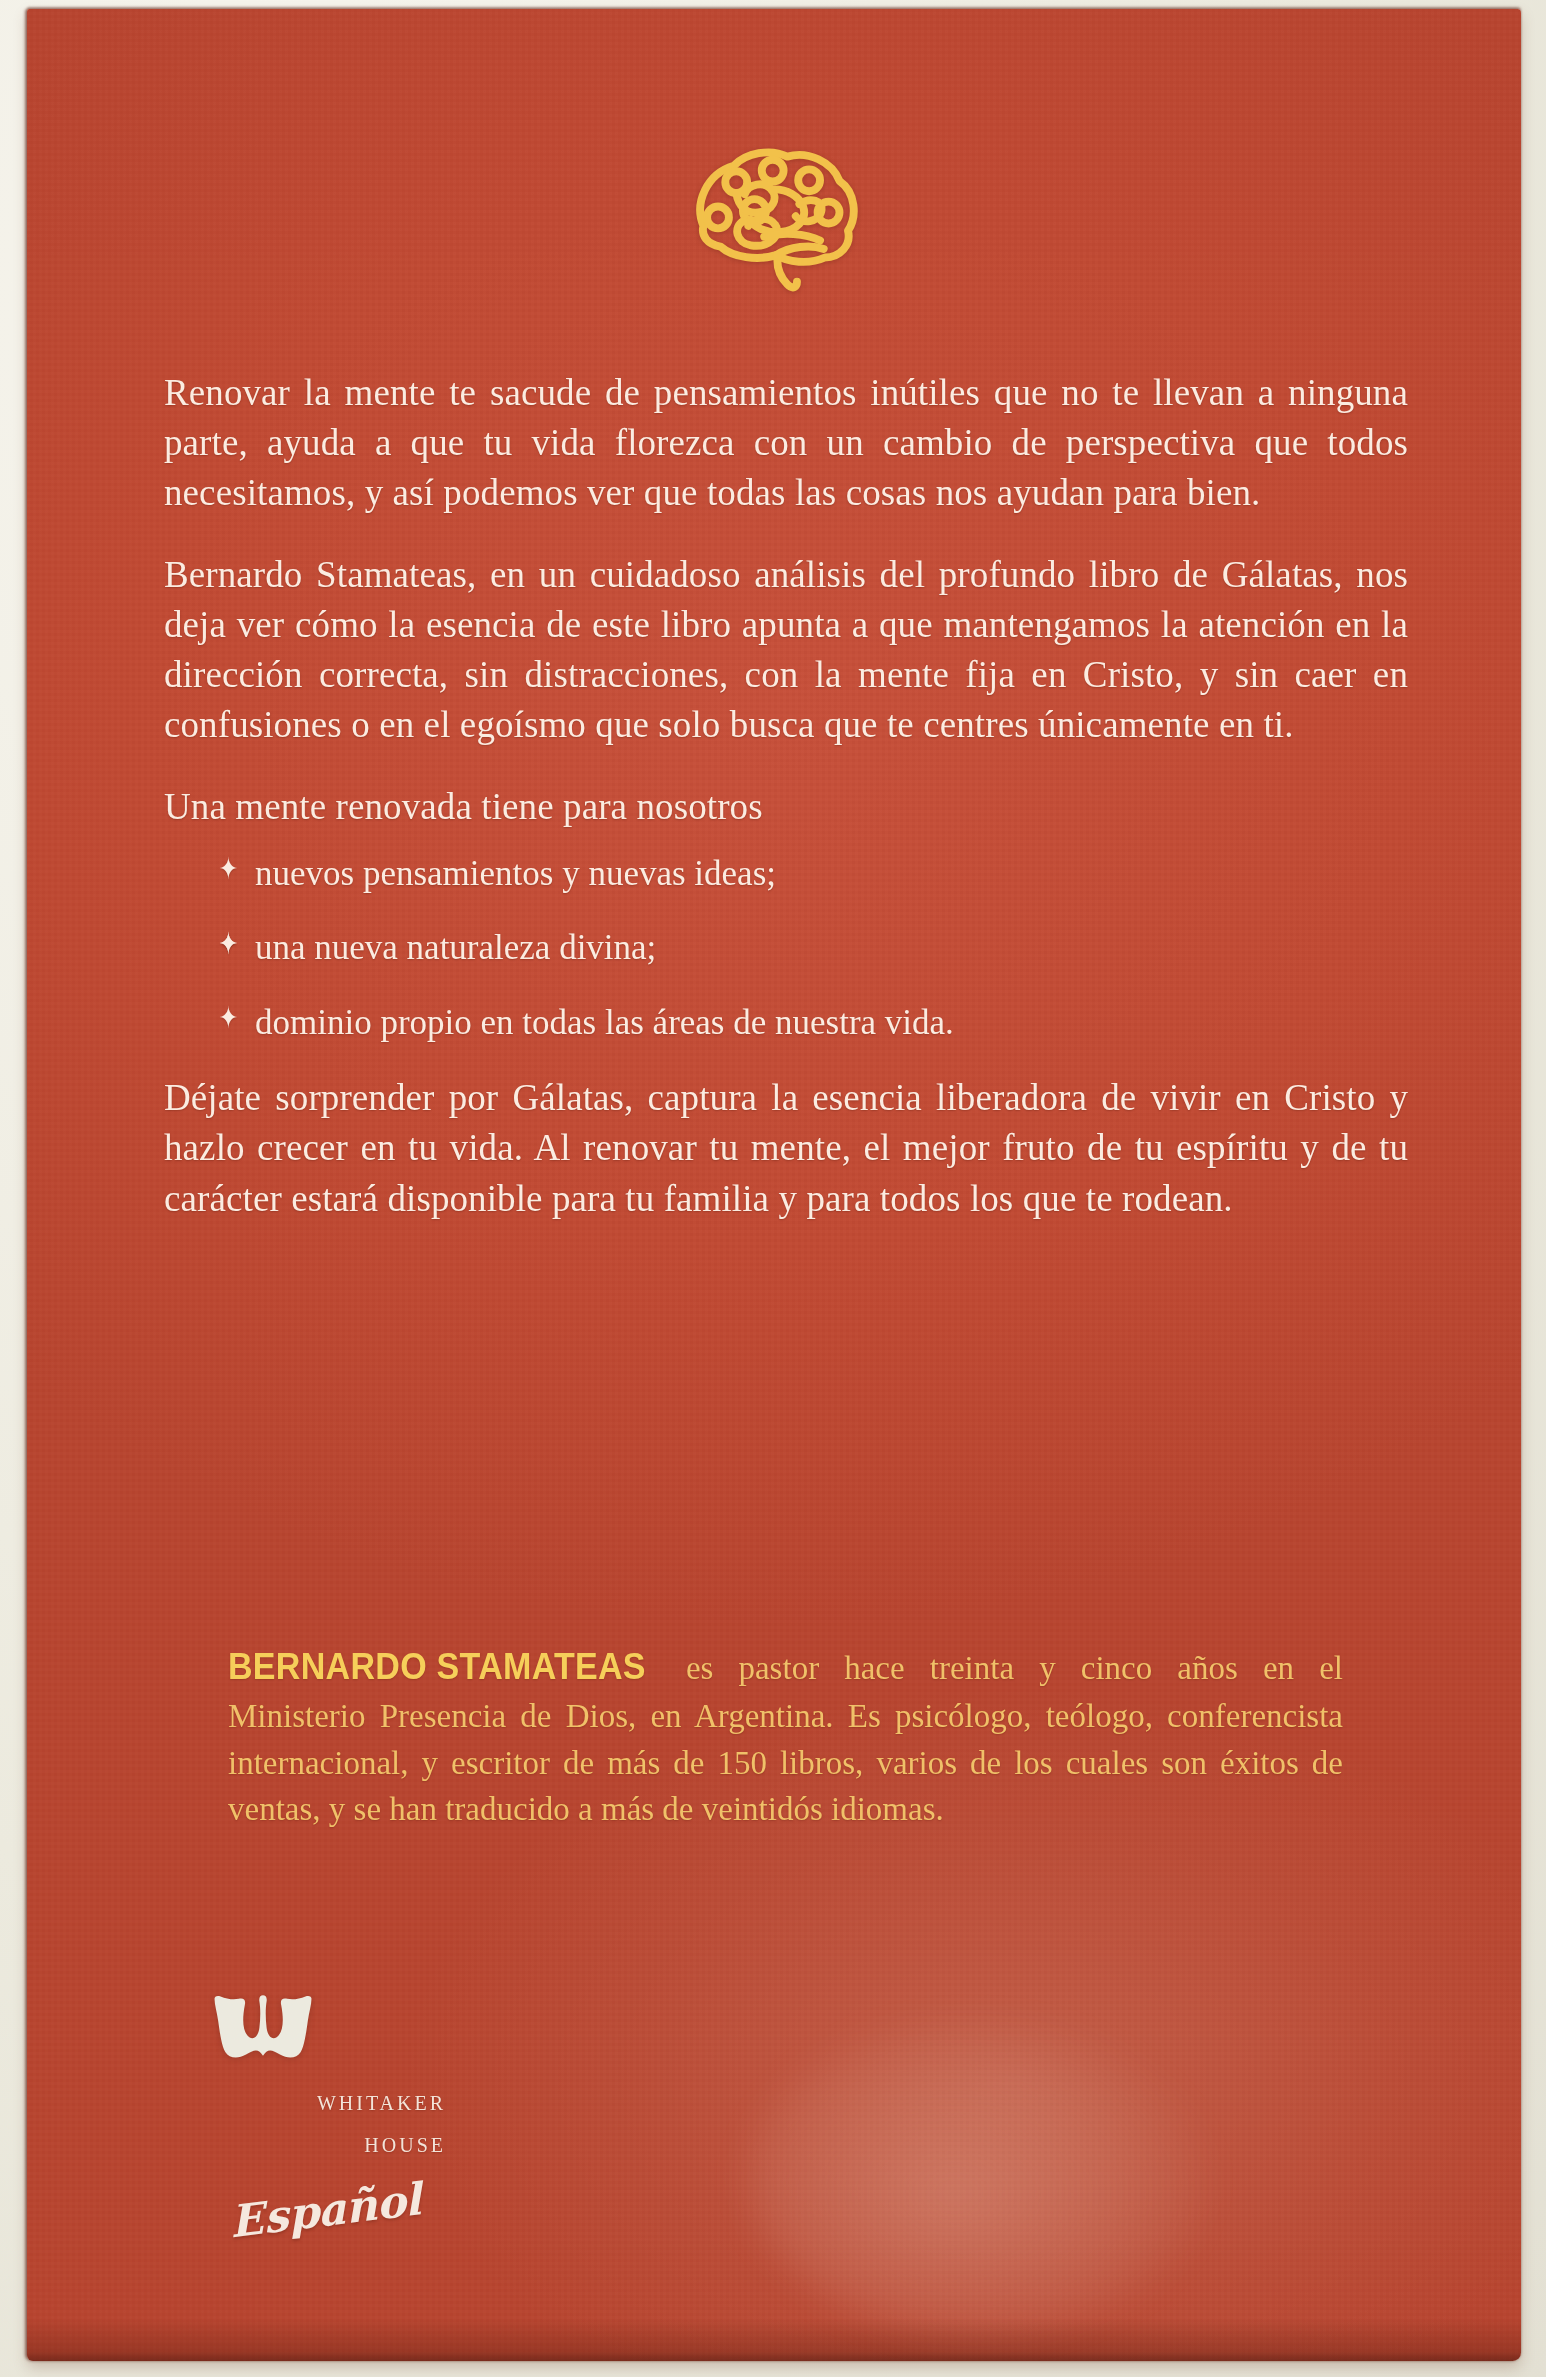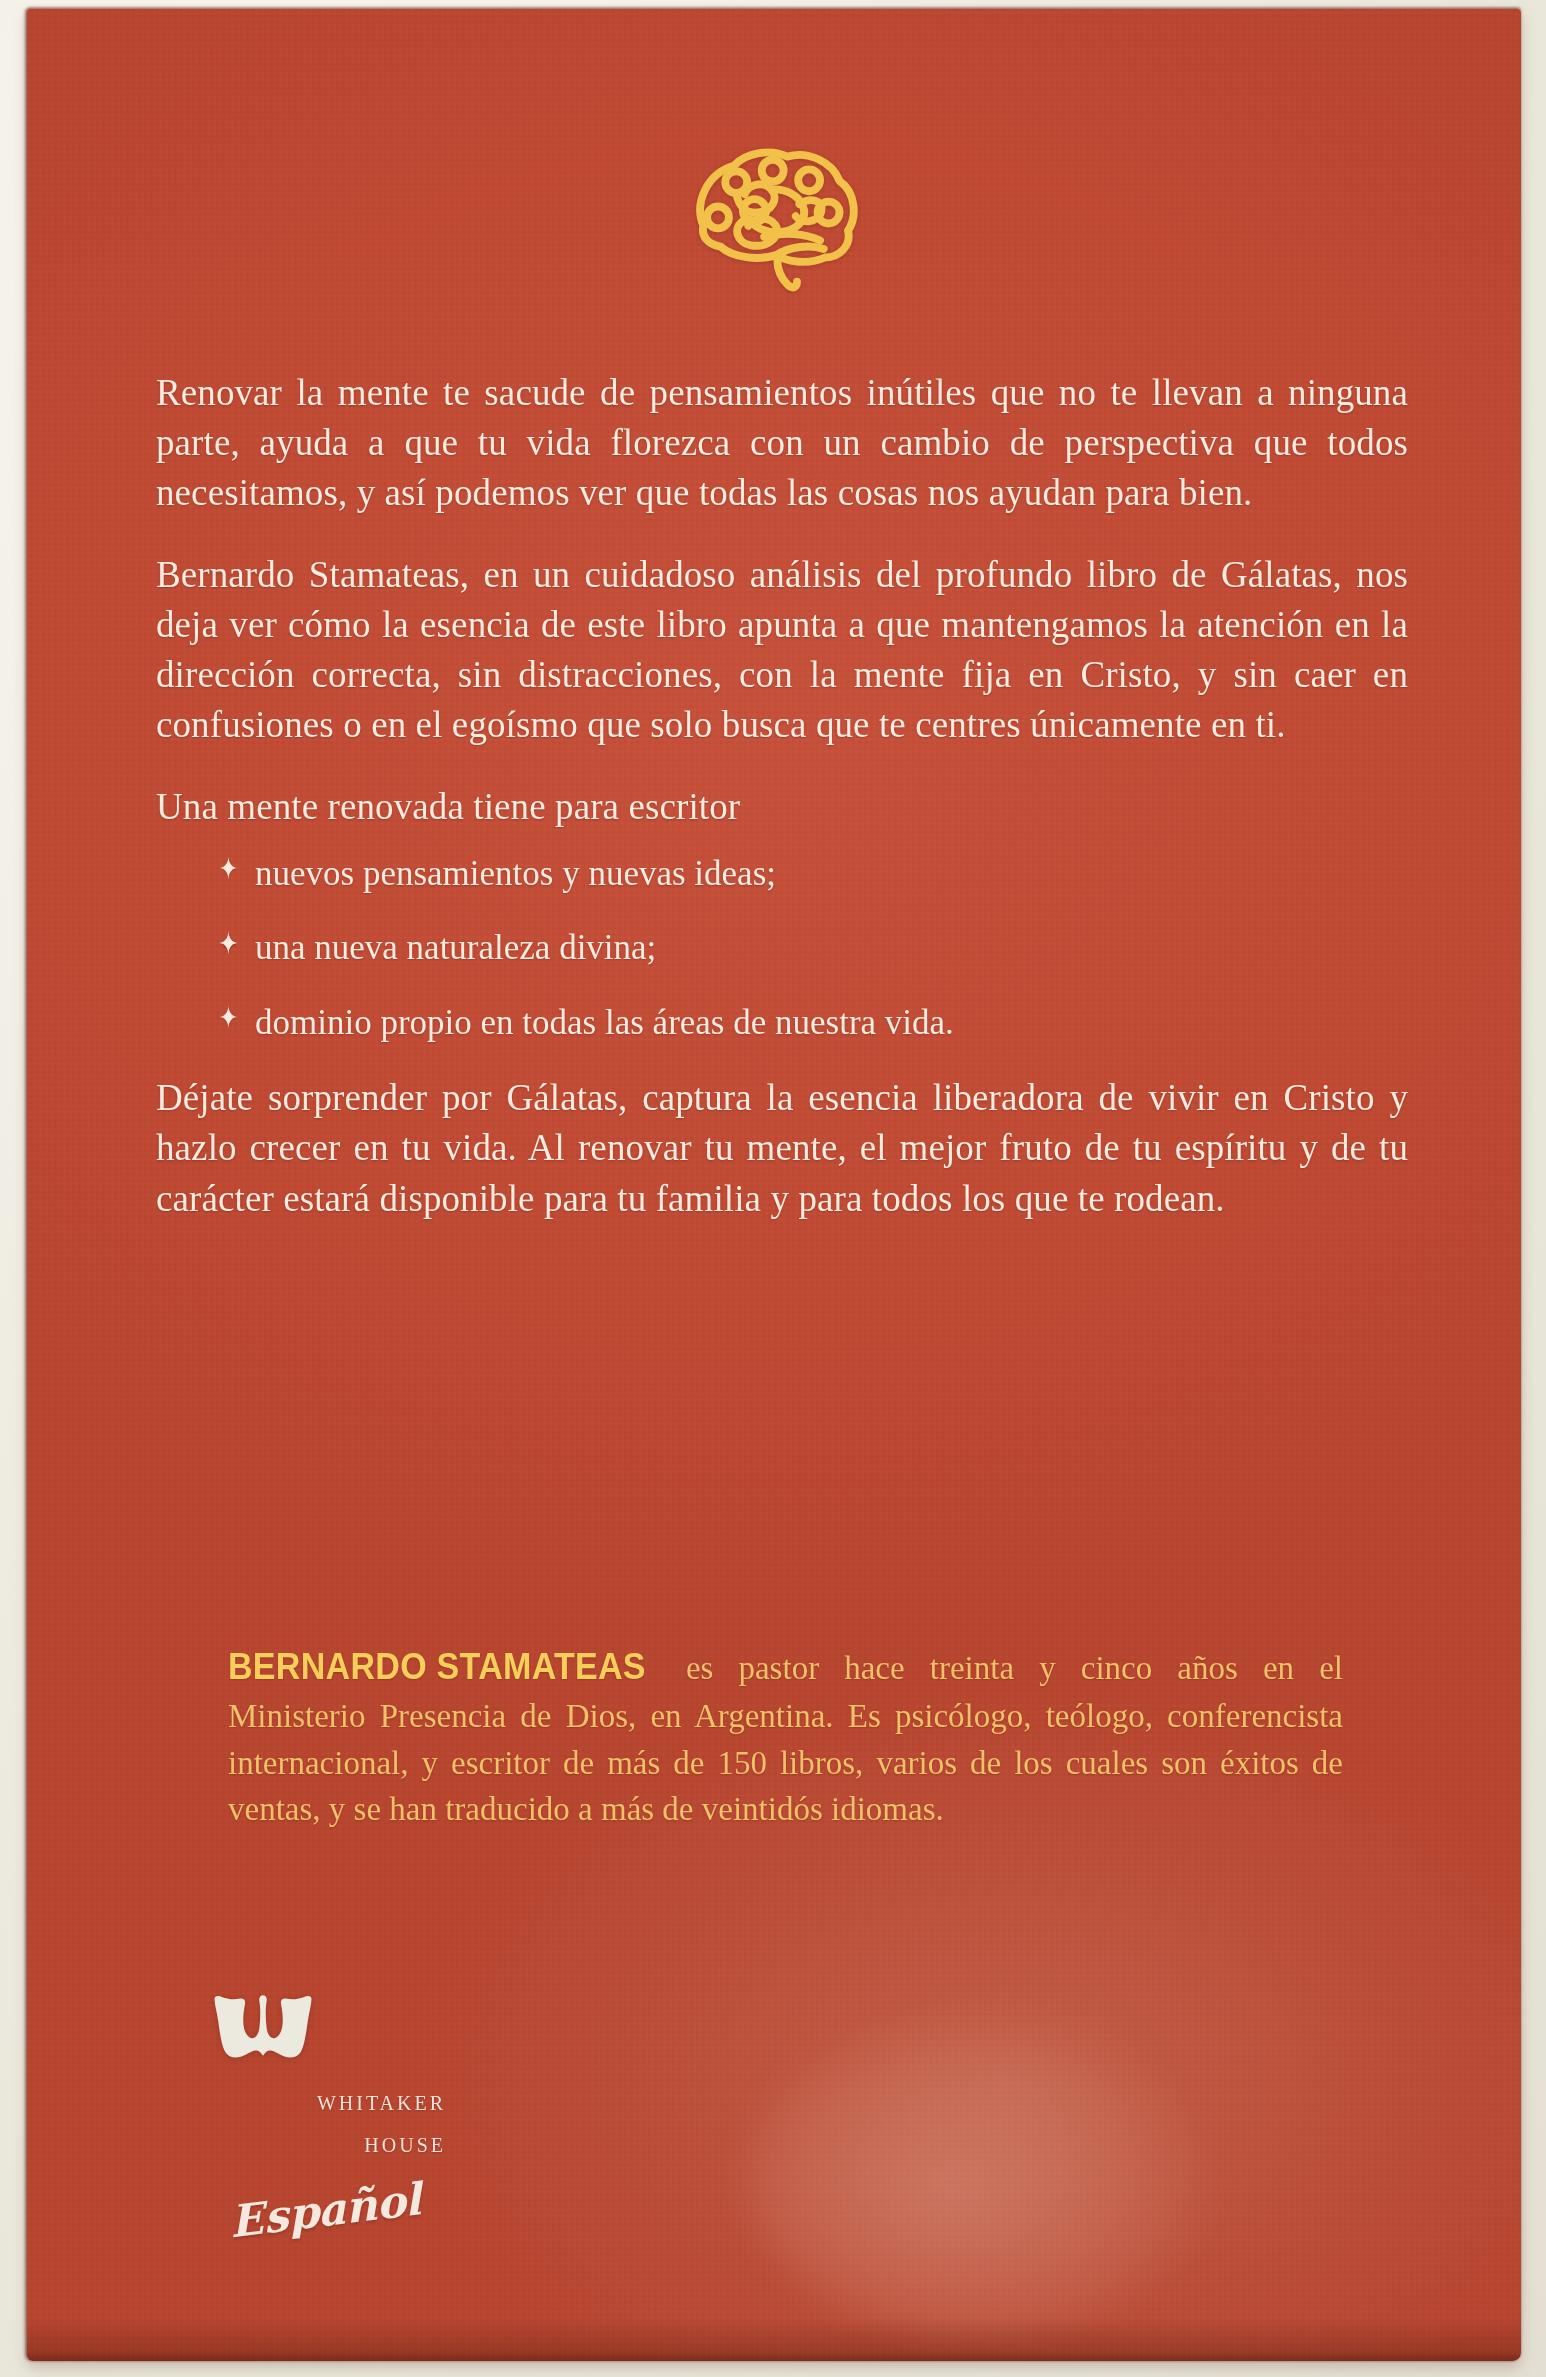--- a/index.html
+++ b/index.html
@@ -82,21 +82,21 @@
 
   
   .copy-column {
     position: absolute;
     left: 129px;
     top: 359px;
     width: 1252px;
   }
 
   .body-para {
-    margin: 0 0 32px 0;
+    margin: 0 0 32px 8px;
     color: #fbece1;
     font-size: 37px;
     line-height: 1.355;
     text-align: justify;
     text-align-last: left;
     letter-spacing: 0.1px;
     text-shadow: 0 1.2px 1.8px rgba(118,38,22,0.45);
     font-family: "Liberation Serif", serif;
   }
   .body-para.no-justify { text-align: left; }
@@ -250,21 +250,21 @@
           </g>
         </svg>
       </div>
 
       <div class="copy-column">
 
         <p class="body-para">Renovar la mente te sacude de pensamientos inútiles que no te llevan a ninguna parte, ayuda a que tu vida florezca con un cambio de perspectiva que todos necesitamos, y así podemos ver que todas las cosas nos ayudan para bien.</p>
 
         <p class="body-para">Bernardo Stamateas, en un cuidadoso análisis del profundo libro de Gálatas, nos deja ver cómo la esencia de este libro apunta a que mantengamos la atención en la dirección correcta, sin distracciones, con la mente fija en Cristo, y sin caer en confusiones o en el egoísmo que solo busca que te centres únicamente en ti.</p>
 
-        <p class="body-para tight no-justify">Una mente renovada tiene para escritor</p>
+        <p class="body-para tight no-justify">Una mente renovada tiene para nosotros</p>
 
         <ul class="benefit-list">
           <li class="benefit-item">
             <span class="bullet-glyph">✦</span>
             <span>nuevos pensamientos y nuevas ideas;</span>
           </li>
           <li class="benefit-item">
             <span class="bullet-glyph">✦</span>
           </li>
           <li class="benefit-item">

